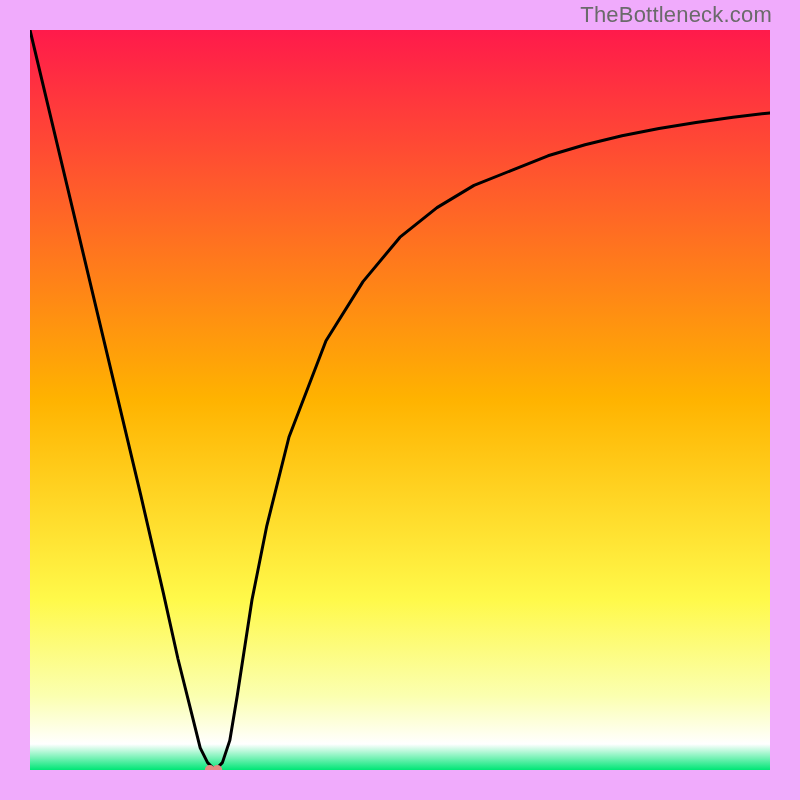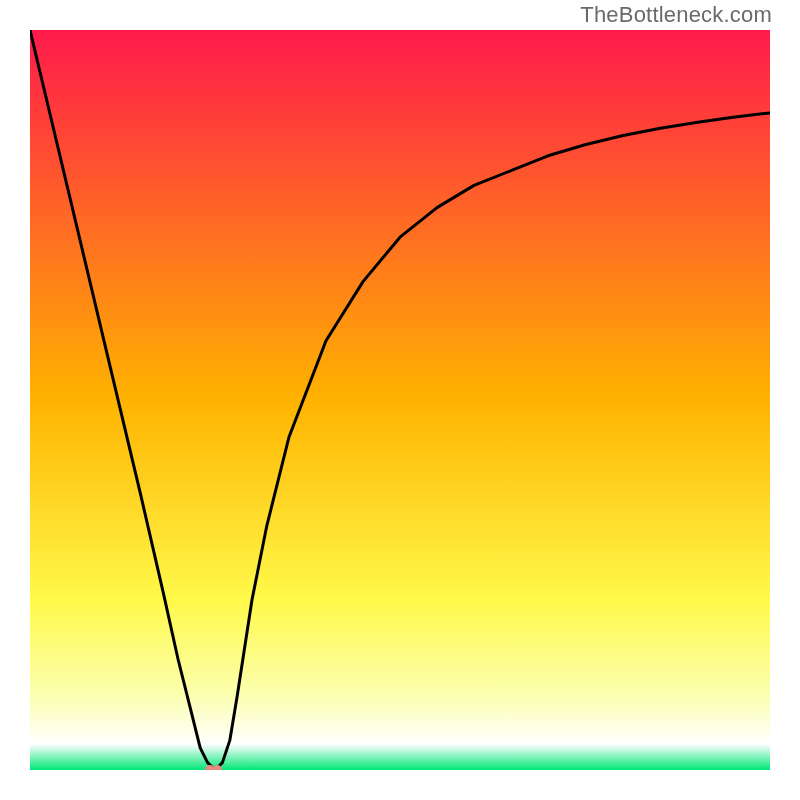--- a/index.html
+++ b/index.html
@@ -8,21 +8,21 @@
     width: 800px;
     height: 800px;
     background: #000;
     overflow: hidden;
     font-family: Arial, Helvetica, sans-serif;
   }
   .outer {
     position: relative;
     width: 800px;
     height: 800px;
-    background: #ffffff;
+    background: #f0abfc;
   }
   .watermark {
     position: absolute;
     top: 2px;
     right: 28px;
     color: #6a6a6a;
     font-size: 22px;
     font-weight: 400;
     letter-spacing: 0.2px;
     z-index: 5;

